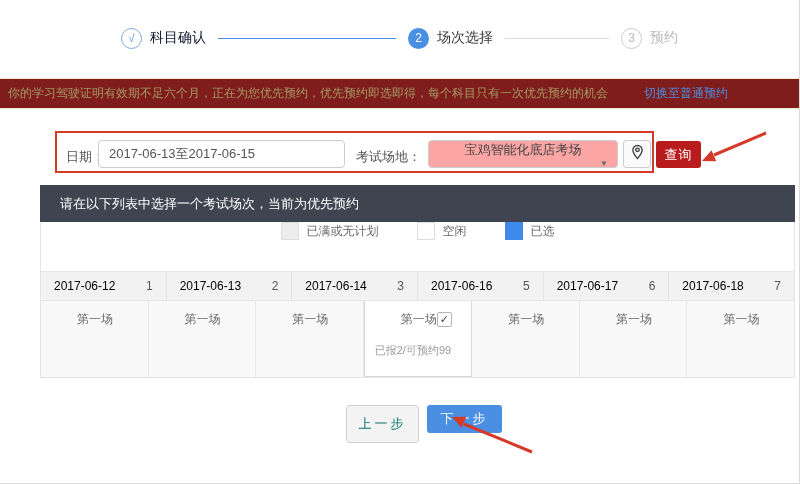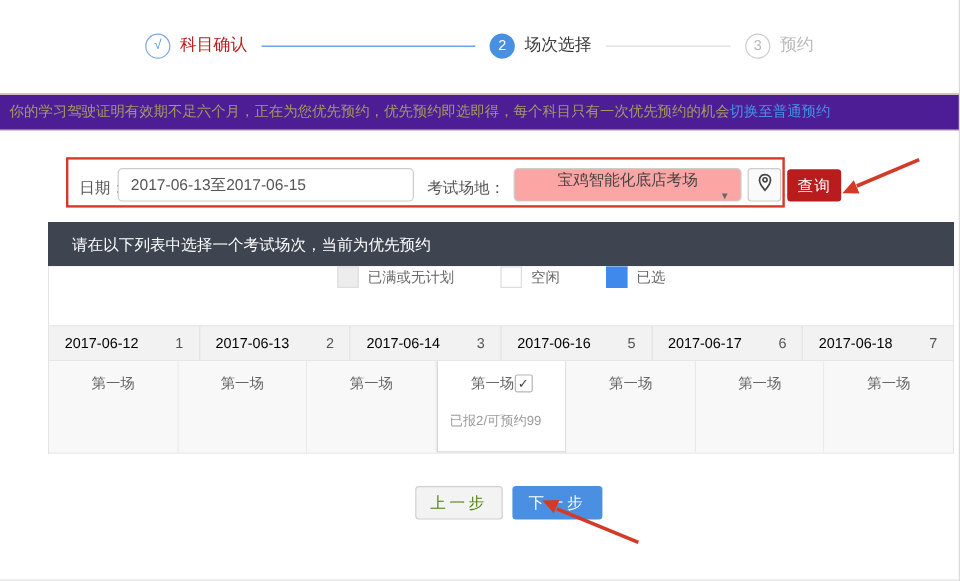--- a/index.html
+++ b/index.html
@@ -13,31 +13,31 @@
   
   .stepper { position:absolute; top:26px; left:0; right:0; height:24px;
     display:flex; align-items:center; justify-content:center; }
   .step { display:flex; align-items:center; gap:8px; }
   .step-circle { width:21px; height:21px; border-radius:50%;
     display:flex; align-items:center; justify-content:center; font-size:12px; flex:none; }
   .step-circle.done    { border:1px solid #7ba7dd; color:#4a90e2; font-size:11px; }
   .step-circle.active  { background:#4a90e2; color:#fff; }
   .step-circle.pending { border:1px solid #cccccc; color:#b9b9b9; }
   .step-label { font-size:14px; }
-  .step-label.done    { color:#b91c1c; }
+  .step-label.done    { color:#0f172a; }
   .step-label.active  { color:#3a3a3a; }
   .step-label.pending { color:#b9b9b9; }
   .step-line { height:1px; margin:0 12px; }
   .step-line.done    { width:178px; background:#4a90e2; }
   .step-line.pending { width:104px; background:#dddddd; }
 
   
   .notice { position:absolute; top:78px; left:0; width:800px; height:31px;
-    background:#4c1d95; border-top:1px solid #f2e9ca; border-bottom:1px solid #f2e9ca;
-    display:flex; align-items:center; padding:0 8px; font-size:12px; color:#a49a63; }
+    background:#7f1d1d; border-top:1px solid #f2e9ca; border-bottom:1px solid #f2e9ca;
+    display:flex; align-items:center; padding:0 8px; font-size:12px; color:#a49a63;gap:36px; }
   .notice-link { color:#4a90e2; text-decoration:none; cursor:pointer; }
 
   
   .lbl { position:absolute; font-size:13px; color:#555; }
   .lbl-date  { left:66px;  top:148px; }
   .lbl-venue { left:356px; top:148px; }
   .date-input { position:absolute; left:98px; top:140px; width:247px; height:28px;
     border:1px solid #cccccc; border-radius:4px; padding:0 10px; font-size:13px; color:#555;
     font-family:inherit; background:#fff; }
   .venue-select { position:absolute; left:428px; top:140px; width:190px; height:28px;
@@ -68,30 +68,30 @@
   .head-cell { flex:1; display:flex; align-items:center; justify-content:space-between;
     padding:0 13px; border-right:1px solid #e2e2e2; }
   .head-cell:last-child { border-right:none; }
   .hc-date { font-size:12px; color:#000000; }
   .hc-wd   { font-size:12px; color:#555; }
   .cal-body { display:flex; height:76px; }
   .body-cell { flex:1; background:#f8f8f9; border-right:1px solid #e9e9e9;
     padding:10px 10px; font-size:12px; color:#666; cursor:pointer; }
   .body-cell:last-child { border-right:none; }
   .body-cell.selected { background:#ffffff; border:1px solid #d9d9d9; border-top:none; }
-  .session-row { display:flex; align-items:center; justify-content:center; }
+  .session-row { display:flex; align-items:center; justify-content:flex-start;margin-left:26px; }
   .checkbox { width:15px; height:15px; border:1px solid #b5b5b5; border-radius:2px;
     background:#fff; display:flex; align-items:center; justify-content:center;
     font-size:11px; color:#444; cursor:pointer; }
   .cell-detail { margin-top:15px; font-size:11px; color:#9a9a9a; }
 
   
-  .btn-prev { position:absolute; left:346px; top:405px; width:73px; height:28px;
+  .btn-prev { position:absolute; left:346px; top:405px; width:73px; height:38px;
     background:#f3f3f3; border:1px solid #d0d0d0; border-radius:3px;
-    font-size:13px; color:#4d7c0f; font-family:inherit; letter-spacing:3px; cursor:pointer; }
+    font-size:13px; color:#0f766e; font-family:inherit; letter-spacing:3px; cursor:pointer; }
   .btn-next { position:absolute; left:427px; top:405px; width:75px; height:28px;
     background:#4a8fe2; border:none; border-radius:3px;
     font-size:13px; color:#fff; font-family:inherit; letter-spacing:3px; cursor:pointer; }
 
   
   .anno-rect { position:absolute; left:55px; top:131px; width:599px; height:42px;
     border:2px solid #d43a28; pointer-events:none; }
   .anno-arrows { position:absolute; left:0; top:0; pointer-events:none; }
 </style>
 </head>

